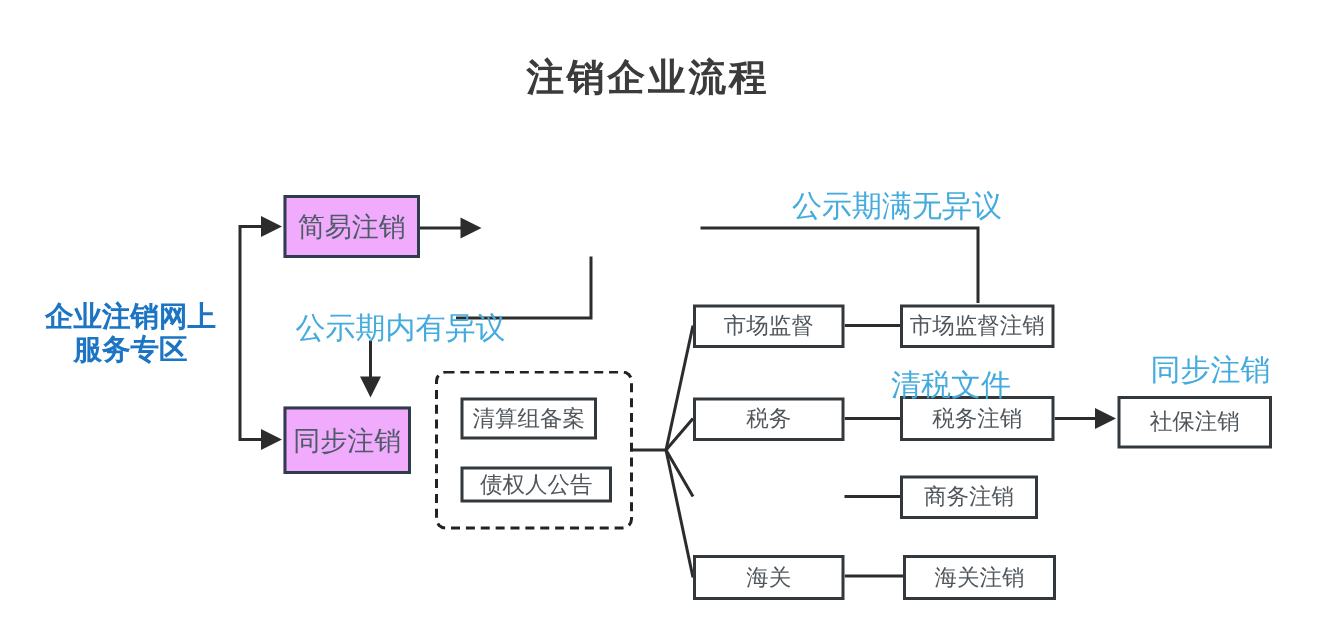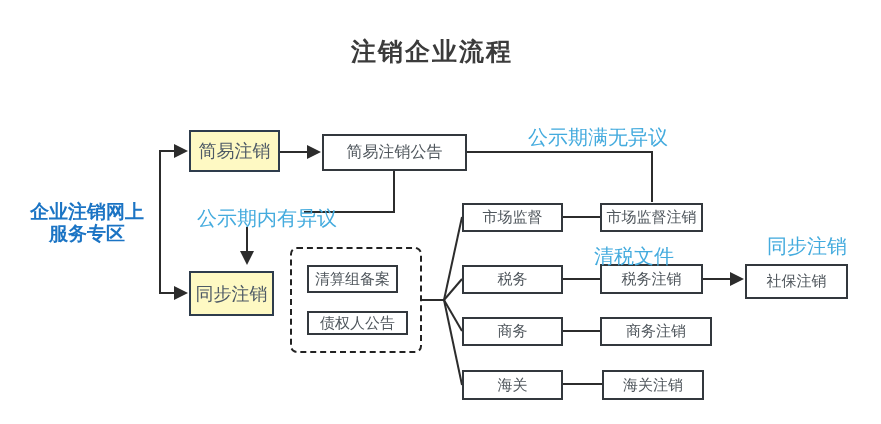--- a/index.html
+++ b/index.html
@@ -14,21 +14,21 @@
   }
   .side-title {
     position:absolute; left:22px; top:201px; width:130px; text-align:center;
     font-size:19px; font-weight:bold; color:#1b74c4; line-height:22px; white-space:nowrap;
   }
   .node {
     position:absolute; box-sizing:border-box; display:flex; align-items:center;
     justify-content:center; background:#ffffff; border:2px solid #33383d;
     color:#4f565c; font-size:15px; white-space:nowrap;
   }
-  .node-blue { background:#fef9c3; border-color:#2e3c4c; font-size:18px; color:#4e5a66; }
+  .node-blue { background:#f0abfc; border-color:#2e3c4c; font-size:18px; color:#4e5a66; }
   .node-lg { font-size:16px; }
   .dashed-group {
     position:absolute; left:290px; top:247px; width:132px; height:106px;
     box-sizing:border-box; border:2px dashed #222; border-radius:7px; background:transparent;
   }
   .lbl { position:absolute; font-size:20px; color:#44abde; white-space:nowrap; }
   .lbl-no-objection { left:528px; top:124px; }
   .lbl-objection    { left:197px; top:205px; }
   .lbl-tax-doc      { left:594px; top:243px; }
   .lbl-sync         { left:767px; top:233px; }
@@ -37,21 +37,21 @@
   .n-general         { left:189px; top:271px; width:85px;  height:45px; }
   .n-simple-notice   { left:322px; top:134px; width:145px; height:37px; }
   .n-liquidation     { left:307px; top:265px; width:91px; height:28px; }
   .n-creditor        { left:307px; top:311px; width:101px; height:24px; }
   .n-market          { left:462px; top:203px; width:101px; height:29px; }
   .n-market-cancel   { left:600px; top:203px; width:103px; height:29px; }
   .n-tax             { left:462px; top:265px; width:101px; height:29px; }
   .n-tax-cancel      { left:600px; top:264px; width:103px; height:30px; }
   .n-social          { left:745px; top:264px; width:103px; height:35px; }
   .n-commerce        { left:462px; top:317px; width:101px; height:29px; }
-  .n-commerce-cancel { left:600px; top:317px; width:112px; height:29px; }
+  .n-commerce-cancel { left:600px; top:317px; width:92px; height:29px; }
   .n-customs         { left:462px; top:370px; width:101px; height:30px; }
   .n-customs-cancel  { left:602px; top:370px; width:102px; height:30px; }
 </style>
 </head>
 <body>
 
 <div id="canvas">
 
   <svg id="wires" viewBox="0 0 881 424" xmlns="http://www.w3.org/2000/svg">
     <g stroke="#2c2c2c" stroke-width="2" fill="none">
@@ -86,23 +86,20 @@
     <div>企业注销网上</div>
     <div>服务专区</div>
   </div>
 
   <div class="node node-blue n-simple">
     <span>简易注销</span>
   </div>
   <div class="node node-blue n-general">
     <span>同步注销</span>
   </div>
-  <div class="node node-lg n-simple-notice">
-    <span>简易注销公告</span>
-  </div>
 
   <div class="dashed-group"></div>
   <div class="node n-liquidation">
     <span>清算组备案</span>
   </div>
   <div class="node n-creditor">
     <span>债权人公告</span>
   </div>
 
   <div class="node n-market">
@@ -113,23 +110,20 @@
   </div>
   <div class="node n-tax">
     <span>税务</span>
   </div>
   <div class="node n-tax-cancel">
     <span>税务注销</span>
   </div>
   <div class="node n-social">
     <span>社保注销</span>
   </div>
-  <div class="node n-commerce">
-    <span>商务</span>
-  </div>
   <div class="node n-commerce-cancel">
     <span>商务注销</span>
   </div>
   <div class="node n-customs">
     <span>海关</span>
   </div>
   <div class="node n-customs-cancel">
     <span>海关注销</span>
   </div>
 

